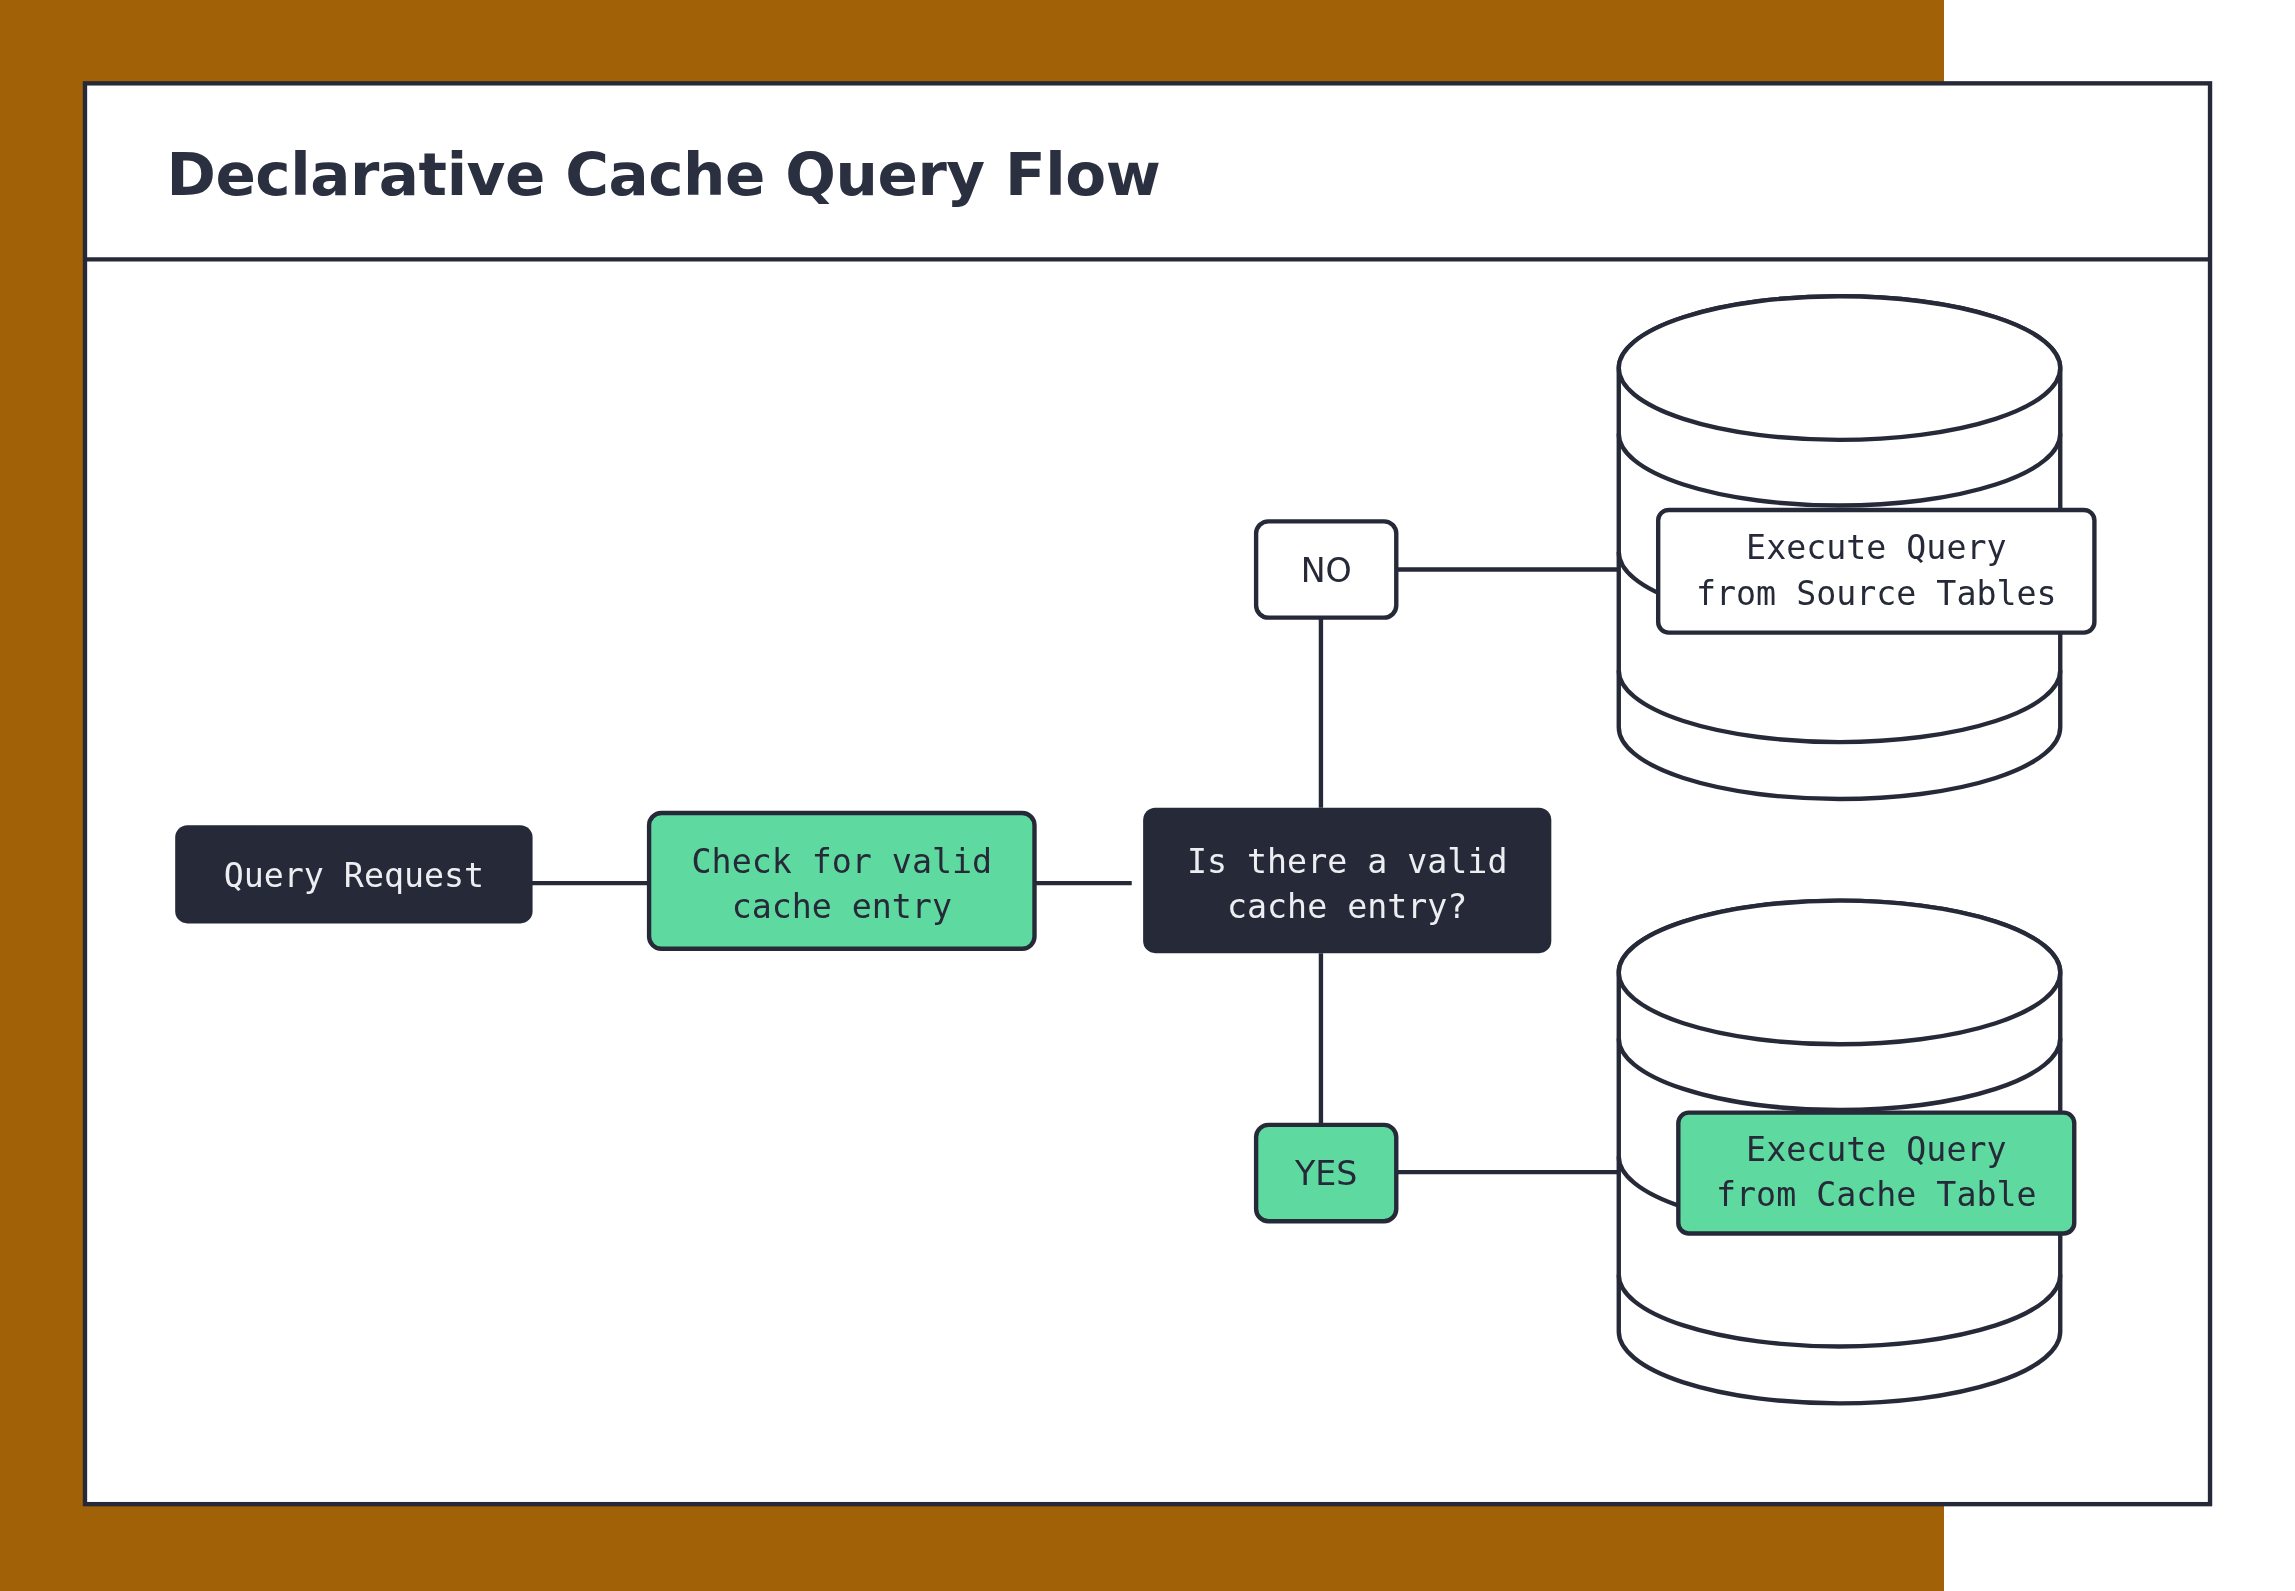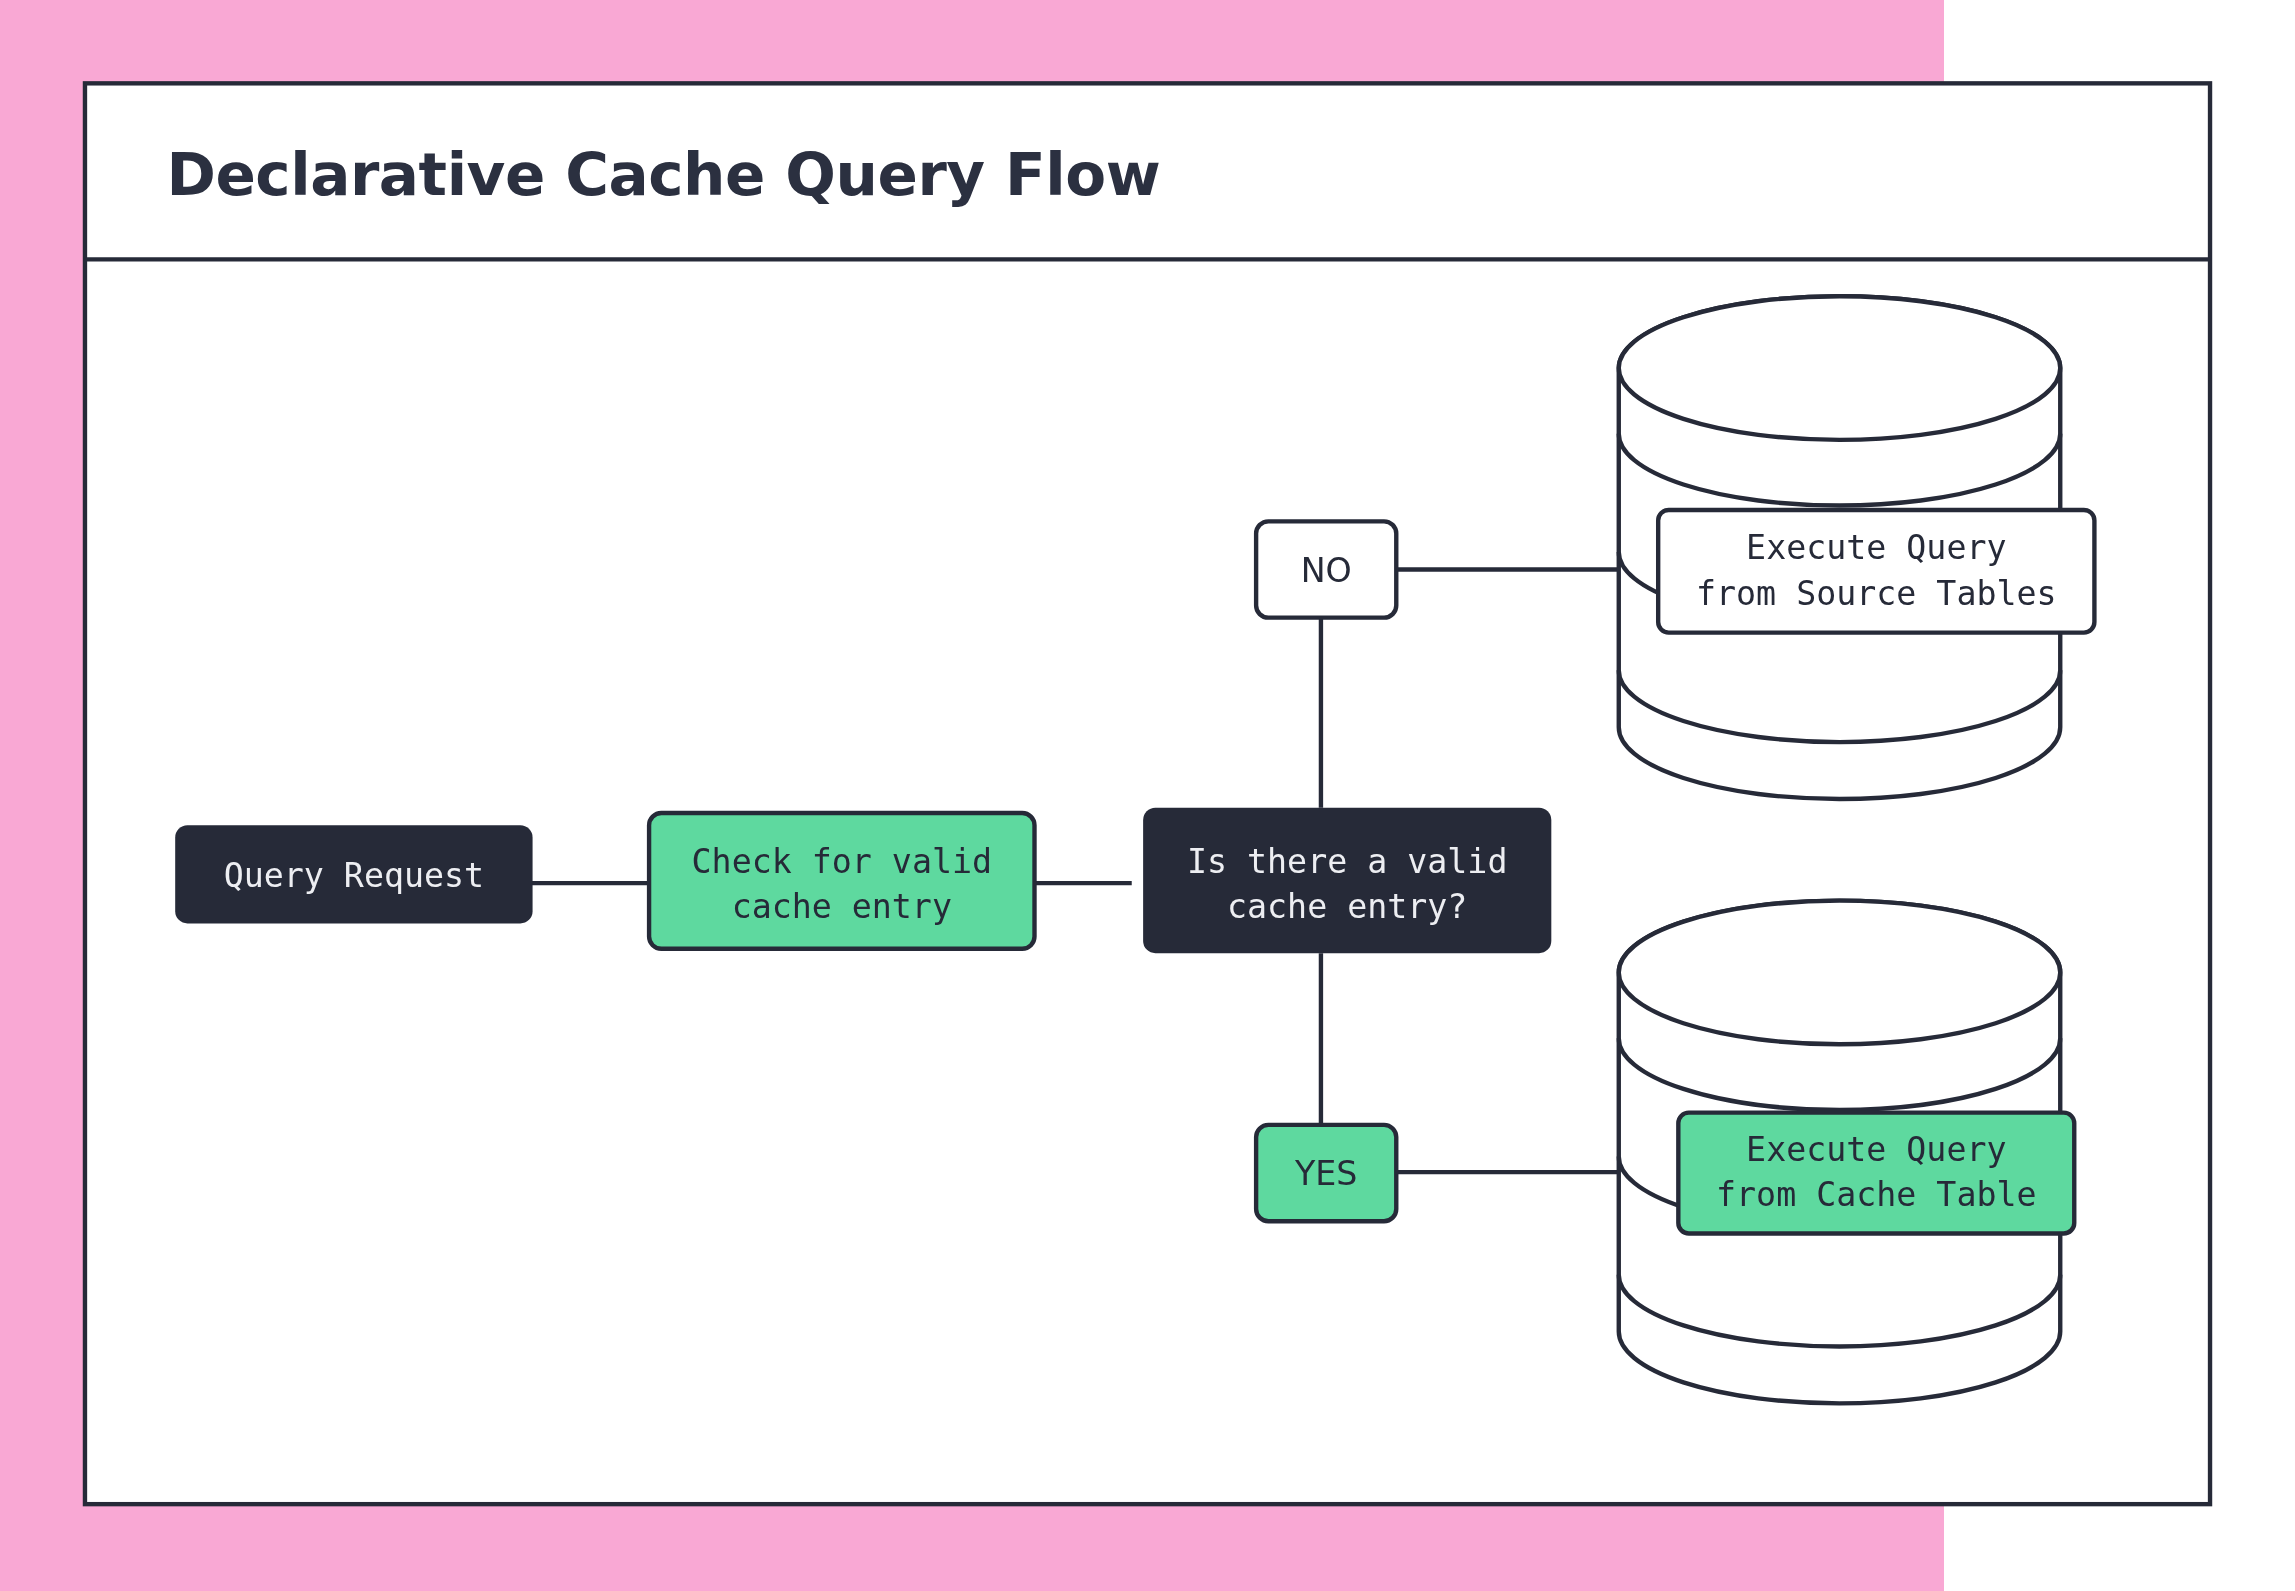--- a/index.html
+++ b/index.html
@@ -10,21 +10,21 @@
   body {
     width: 2295px;
     height: 1591px;
     font-family: "Liberation Sans", sans-serif;
     overflow: hidden;
   }
   #stage {
     position: relative;
     width: 1944px;
     height: 1591px;
-    background: #f9a8d4;
+    background: #a16207;
   }
   svg.diagram {
     display: block;
     width: 2295px;
     height: 1591px;
   }
   .frame-rect {
     fill: #ffffff;
     stroke: #262a38;
     stroke-width: 5;

